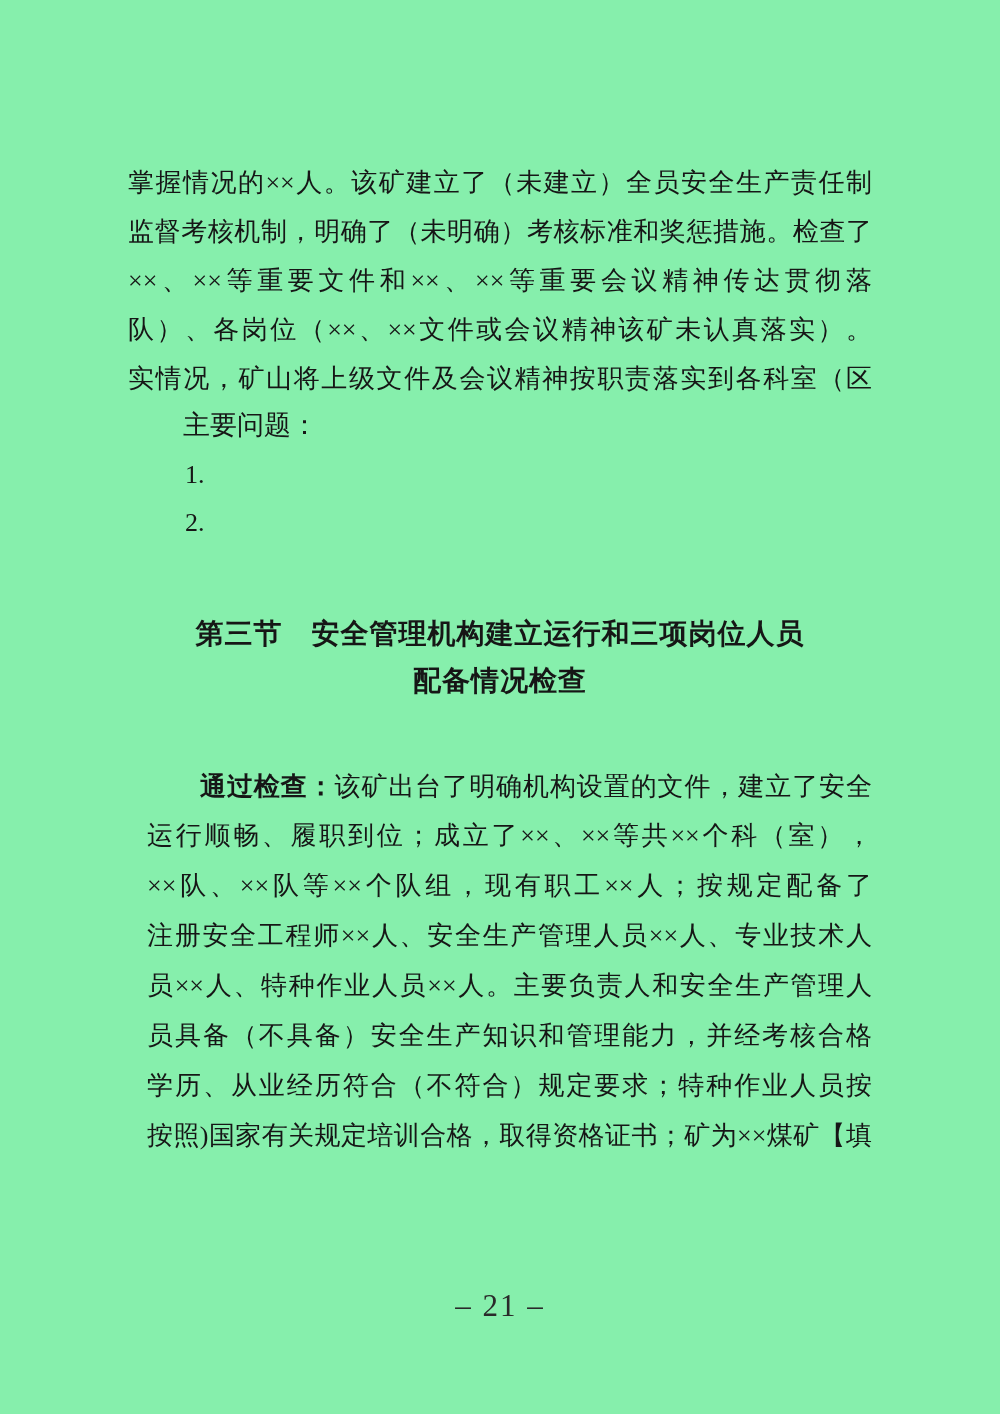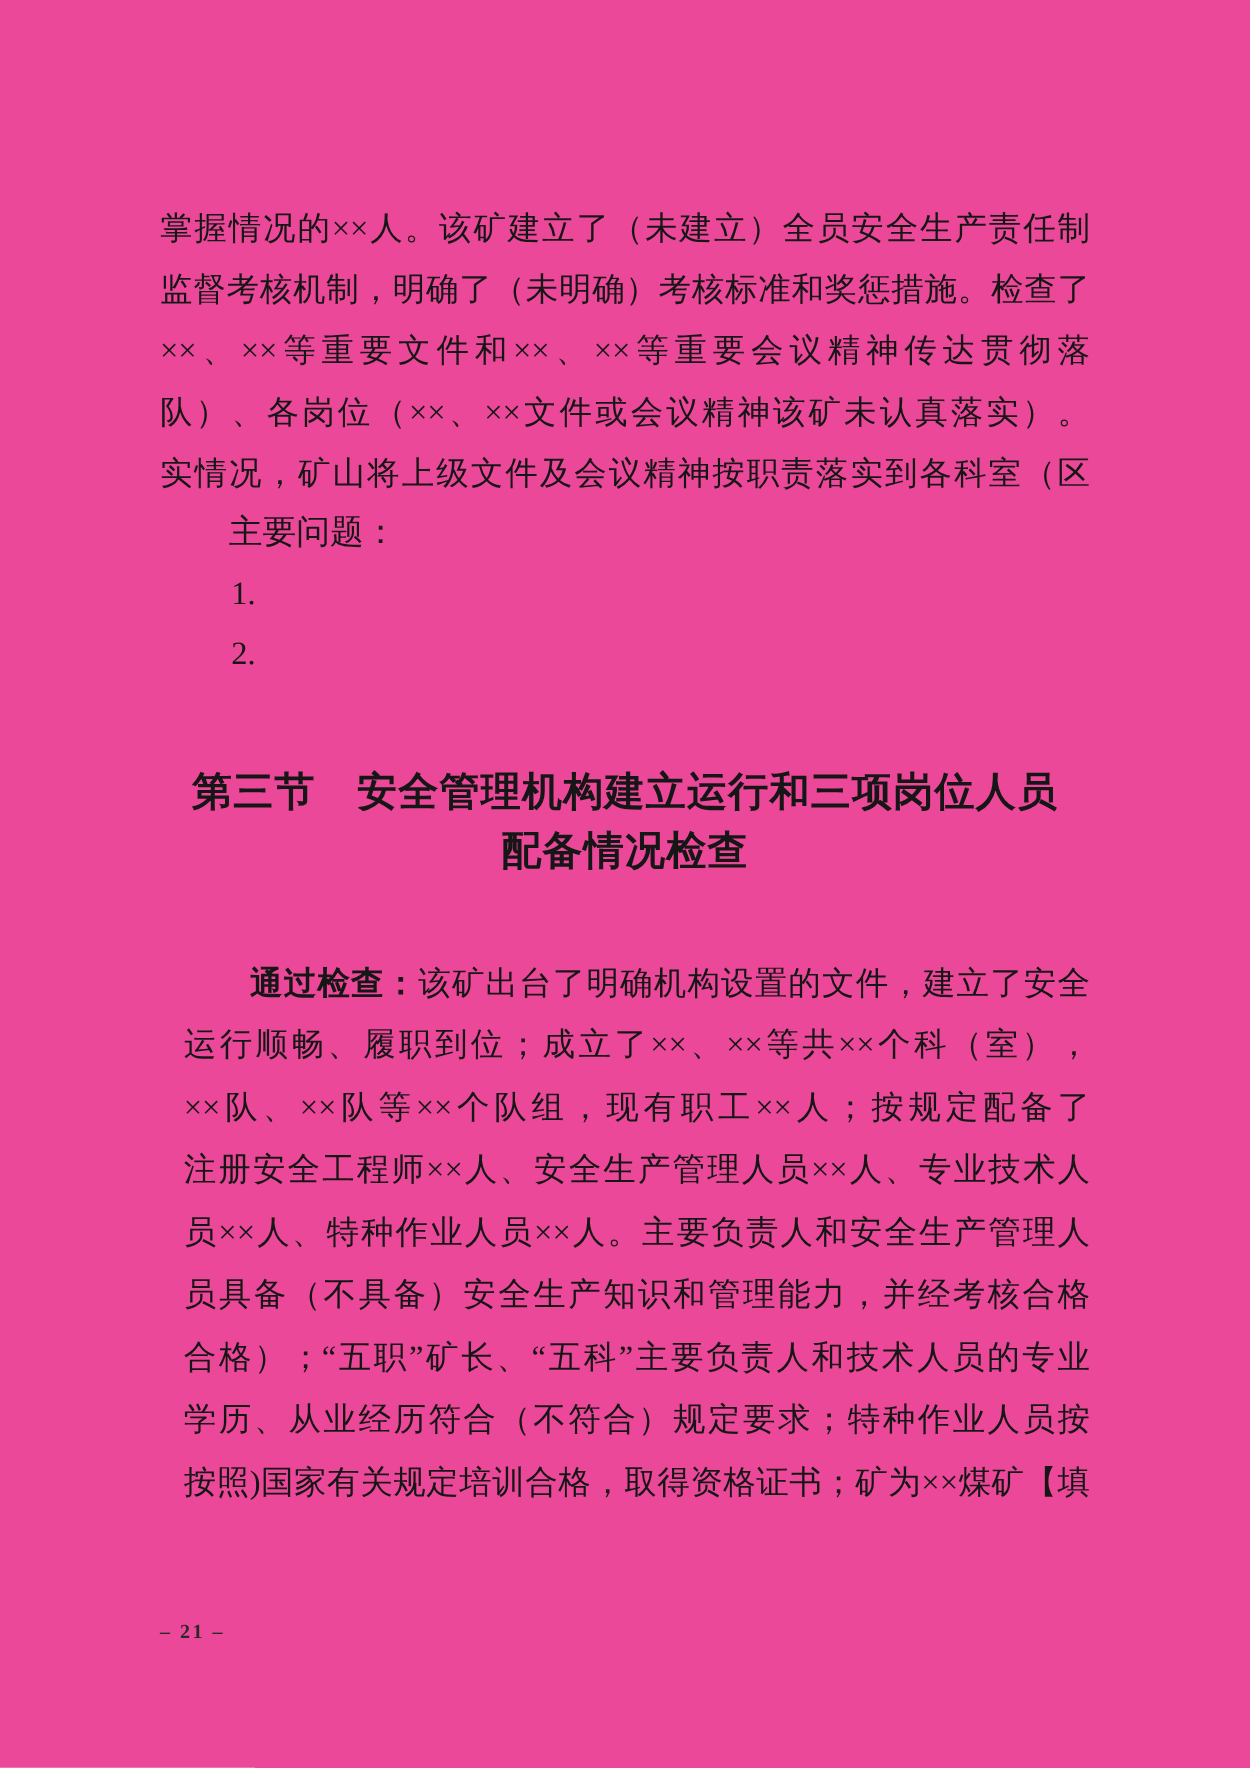--- a/index.html
+++ b/index.html
@@ -10,21 +10,21 @@
     background: #ffffff;
     font-family: "Liberation Serif", "DejaVu Serif", serif;
     color: #161616;
     position: relative;
     overflow: hidden;
   }
   .page {
     position: relative;
     width: 1000px;
     height: 1414px;
-    background: #ec4899;
+    background: #86efac;
   }
   .block {
     position: absolute;
     left: 128px;
     width: 744px;
   }
   
   .jline {
     font-size: 26px;
     line-height: 49px;
@@ -50,34 +50,33 @@
   }
   .num-item {
     font-size: 26px;
     line-height: 49px;
     text-indent: 57px;
   }
   .section-heading {
     top: 610px;
     text-align: center;
     font-weight: bold;
-    font-size: 32px;
+    font-size: 28px;
     line-height: 47px;
     letter-spacing: 1px;
   }
   .p1 { top: 158px; }
   .p2 { top: 761px; }
   .page-number {
     top: 1290px;
-    text-align: left;
-    font-size: 16px;
+    text-align: center;
+    font-size: 31px;
     line-height: 32px;
     color: #2a2a2a;
     letter-spacing: 2px;
-    font-weight: bold;
   }
 </style>
 </head>
 <body>
 
 <div class="page">
 
   <div class="block p1">
     <div class="jline">掌握情况的××人。该矿建立了（未建立）全员安全生产责任制</div>
     <div class="jline">监督考核机制，明确了（未明确）考核标准和奖惩措施。检查了</div>
@@ -96,20 +95,19 @@
     <div>配备情况检查</div>
   </div>
 
   <div class="block p2">
     <div class="jline indent1"><span class="lead-bold">通过检查：</span><span>该矿出台了明确机构设置的文件，建立了安全生</span></div>
     <div class="jline">运行顺畅、履职到位；成立了××、××等共××个科（室），</div>
     <div class="jline">××队、××队等××个队组，现有职工××人；按规定配备了</div>
     <div class="jline">注册安全工程师××人、安全生产管理人员××人、专业技术人</div>
     <div class="jline">员××人、特种作业人员××人。主要负责人和安全生产管理人</div>
     <div class="jline">员具备（不具备）安全生产知识和管理能力，并经考核合格（不</div>
-    <div class="jline">合格）；“五职”矿长、“五科”主要负责人和技术人员的专业</div>
     <div class="jline">学历、从业经历符合（不符合）规定要求；特种作业人员按（未</div>
     <div class="jline">按照)国家有关规定培训合格，取得资格证书；矿为××煤矿【填</div>
   </div>
 
   <div class="block page-number">– 21 –</div>
 
 </div>
 
 </body></html>

